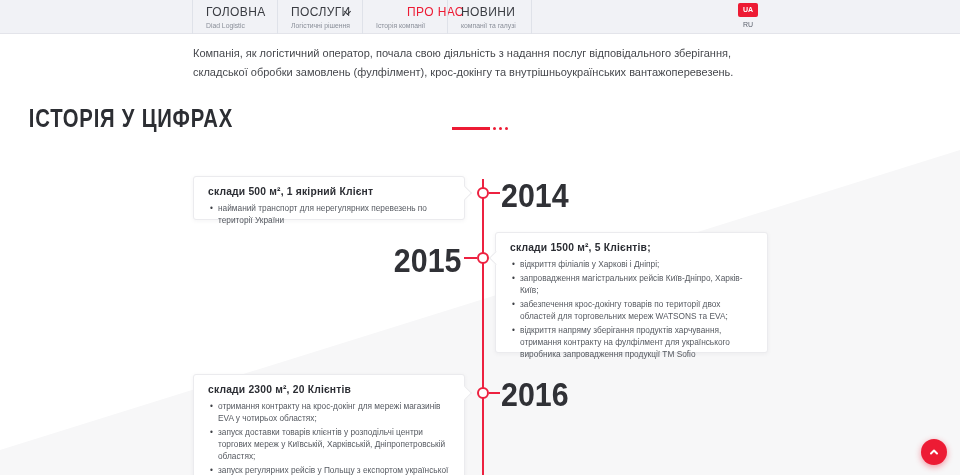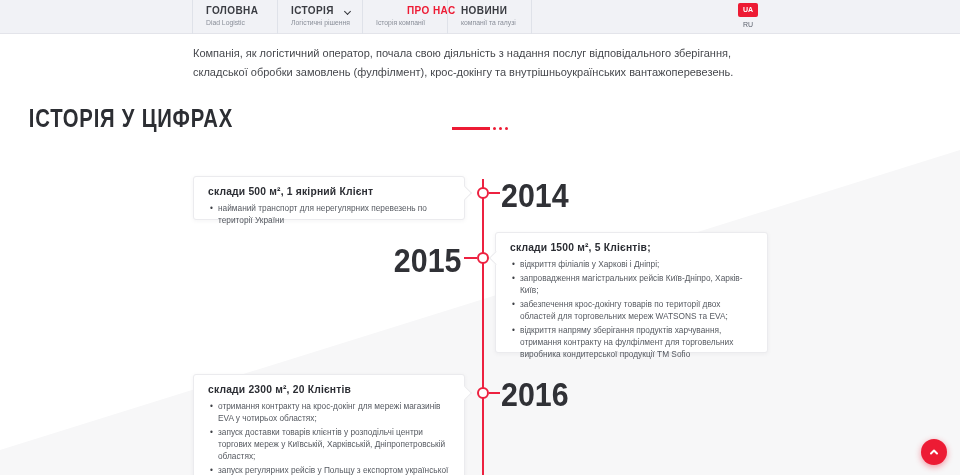--- a/index.html
+++ b/index.html
@@ -44,22 +44,22 @@
     border-left: 1px solid #dfe2e9;
     padding: 5px 0 0 13px;
     cursor: pointer;
     text-decoration: none;
     display: block;
     position: relative;
   }
   .nav-item:last-child { border-right: 1px solid #dfe2e9; }
   .nav-label {
     display: block;
-    font-size: 10px;
-    font-weight: 700;
+    font-size: 12px;
+    font-weight: 400;
     letter-spacing: 0.4px;
     color: #3a3c42;
     white-space: nowrap;
   }
   .nav-item.active .nav-label { color: #ed1b34; margin-left: 31px; }
   .nav-sub {
     display: block;
     font-size: 6.8px;
     color: #8a8f99;
     margin-top: 2.5px;
@@ -256,21 +256,21 @@
 
   <div class="bg-diagonal"></div>
 
   <header class="nav">
     <nav class="nav-items">
       <a class="nav-item">
         <span class="nav-label">ГОЛОВНА</span>
         <span class="nav-sub">Diad Logistic</span>
       </a>
       <a class="nav-item">
-        <span class="nav-label">ІСТОРІЯ</span>
+        <span class="nav-label">ПОСЛУГИ</span>
         <span class="nav-sub">Логістичні рішення</span>
         <span class="nav-chevron"></span>
       </a>
       <a class="nav-item active">
         <span class="nav-label">ПРО НАС</span>
         <span class="nav-sub">Історія компанії</span>
       </a>
       <a class="nav-item">
         <span class="nav-label">НОВИНИ</span>
         <span class="nav-sub">компанії та галузі</span>
@@ -316,21 +316,21 @@
     </ul>
   </div>
 
   <div class="card card-2015">
     <span class="card-arrow arrow-left"></span>
     <div class="card-title">склади 1500 м², 5 Клієнтів;</div>
     <ul>
       <li>відкриття філіалів у Харкові і Дніпрі;</li>
       <li>запровадження магістральних рейсів Київ-Дніпро, Харків-Київ;</li>
       <li>забезпечення крос-докінгу товарів по території двох областей для торговельних мереж WATSONS та EVA;</li>
-      <li>відкриття напряму зберігання продуктів харчування, отримання контракту на фулфілмент для торговельних виробника кондитерської продукції TM Sofio</li>
+      <li>відкриття напряму зберігання продуктів харчування, отримання контракту на фулфілмент для українського виробника запровадження продукції TM Sofio</li>
     </ul>
   </div>
 
   <div class="card card-2016">
     <span class="card-arrow arrow-right"></span>
     <div class="card-title">склади 2300 м², 20 Клієнтів</div>
     <ul>
       <li>отримання контракту на крос-докінг для мережі магазинів EVA у чотирьох областях;</li>
       <li>запуск доставки товарів клієнтів у розподільчі центри торгових мереж у Київській, Харківській, Дніпропетровській областях;</li>
       <li>запуск регулярних рейсів у Польщу з експортом української кондитерської продукції;</li>

